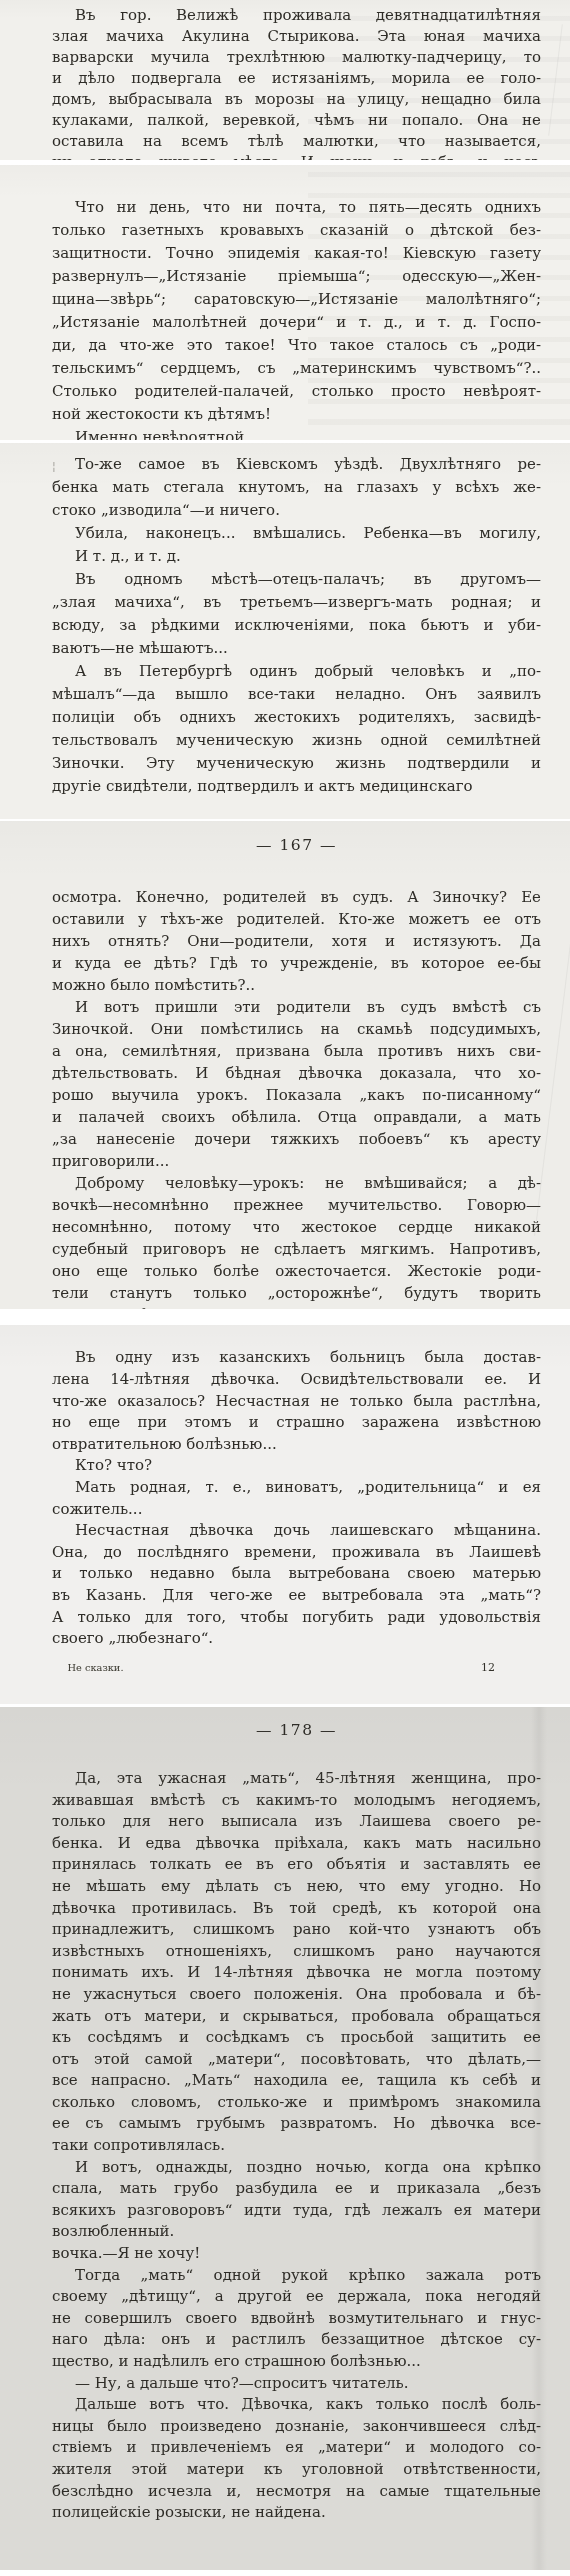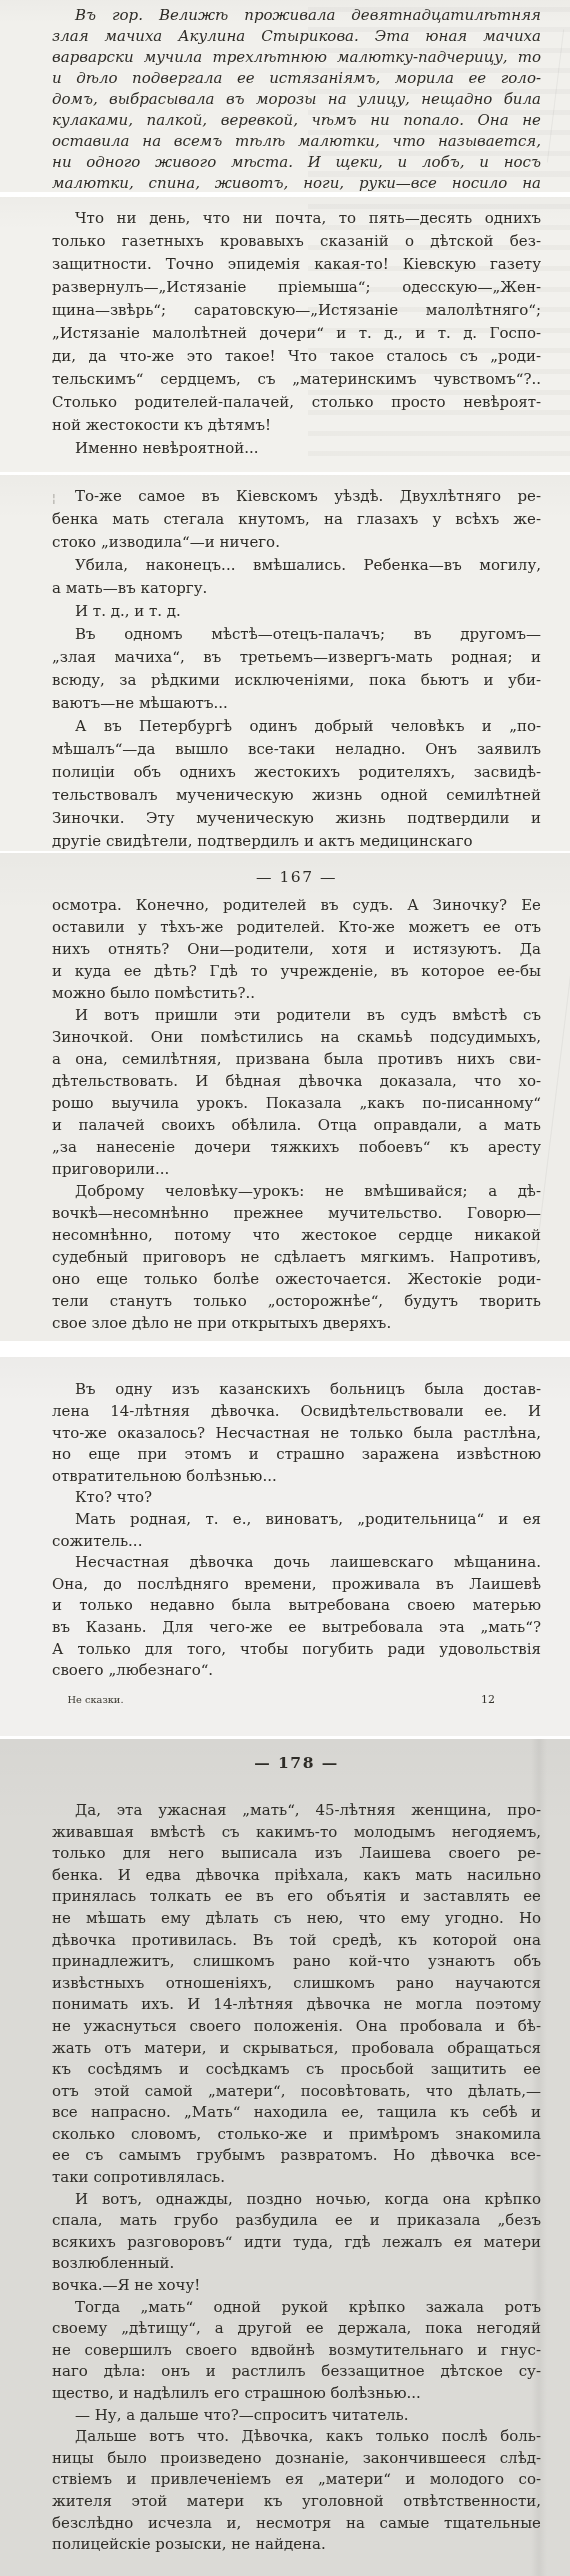--- a/index.html
+++ b/index.html
@@ -18,22 +18,22 @@
   }
   .scan-fragment {
     box-sizing: border-box;
     width: 570px;
     padding: 0 29px 0 52px;
     overflow: hidden;
     position: relative;
     font-size: 15px;
   }
   
-  .f1 { height: 192px; margin-top: 0;  background: #f1f0ec; padding-top: 5.2px; line-height: 21px; font-style: italic; }
-  .f2 { height: 275px; margin-top: 5.2px; background: #f2f1ed; padding-top: 10px; line-height: 23px; }
+  .f1 { height: 160px; margin-top: 0;  background: #f1f0ec; padding-top: 5.2px; line-height: 21px; }
+  .f2 { height: 275px; margin-top: 5.2px; background: #f2f1ed; padding-top: 31px; line-height: 23px; }
   .f3 { height: 376px; margin-top: 2.6px;  background: #f1f0ec; padding-top: 10.3px; line-height: 23px; }
   .f4 { height: 488px; margin-top: 2.6px;  background: #eeede9; padding-top: 15.5px; line-height: 22px; }
   .f5 { height: 379px; margin-top: 16px; background: #f1f0ee; padding-top: 22px; line-height: 21.6px; }
   .f6 { height: 863px; margin-top: 2.6px; background: #dbdad6; padding-top: 15.5px; line-height: 21.6px; }
 
   
   .scan-fragment { background-image: linear-gradient(180deg, rgba(0,0,0,.02), rgba(0,0,0,0) 12%); }
   .f6, .f7 {
     background-image:
       linear-gradient(90deg, rgba(0,0,0,0) 531px, rgba(0,0,0,.05) 539px, rgba(0,0,0,0) 547px),
@@ -57,22 +57,22 @@
     filter: blur(0.5px);
     pointer-events: none;
   }
 
   .pagenum {
     text-align: center;
     font-size: 15.5px;
     letter-spacing: 1.5px;
     line-height: 17.5px;
   }
-  .f4 .pagenum { margin-bottom: 8px; }
-  .f6 .pagenum { margin-bottom: 28px; font-weight: bold; }
+  .f4 .pagenum { margin-bottom: 32px; }
+  .f6 .pagenum { margin-bottom: 28px; }
 
   .line {
     text-align: justify;
     text-align-last: justify;
     position: relative;
   }
   .line.last { text-align-last: left; }
   .line.ind { text-indent: 23px; }
 
   .stray {
@@ -130,21 +130,20 @@
       <div class="line">тельскимъ“ сердцемъ, съ „материнскимъ чувствомъ“?..</div>
       <div class="line">Столько родителей-палачей, столько просто невѣроят-</div>
       <div class="line last">ной жестокости къ дѣтямъ!</div>
       <div class="line ind last">Именно невѣроятной...</div>
     </section>
     <section class="scan-fragment f3">
       <div class="line ind"><span class="stray">¦</span><span>То-же самое въ Кіевскомъ уѣздѣ. Двухлѣтняго ре-</span></div>
       <div class="line">бенка мать стегала кнутомъ, на глазахъ у всѣхъ же-</div>
       <div class="line last">стоко „изводила“—и ничего.</div>
       <div class="line ind">Убила, наконецъ... вмѣшались. Ребенка—въ могилу,</div>
-      <div class="line last">а мать—въ каторгу.</div>
       <div class="line ind last">И т. д., и т. д.</div>
       <div class="line ind">Въ одномъ мѣстѣ—отецъ-палачъ; въ другомъ—</div>
       <div class="line">„злая мачиха“, въ третьемъ—извергъ-мать родная; и</div>
       <div class="line">всюду, за рѣдкими исключеніями, пока бьютъ и уби-</div>
       <div class="line last">ваютъ—не мѣшаютъ...</div>
       <div class="line ind">А въ Петербургѣ одинъ добрый человѣкъ и „по-</div>
       <div class="line">мѣшалъ“—да вышло все-таки неладно. Онъ заявилъ</div>
       <div class="line">полиціи объ однихъ жестокихъ родителяхъ, засвидѣ-</div>
       <div class="line">тельствовалъ мученическую жизнь одной семилѣтней</div>
       <div class="line">Зиночки. Эту мученическую жизнь подтвердили и</div>

